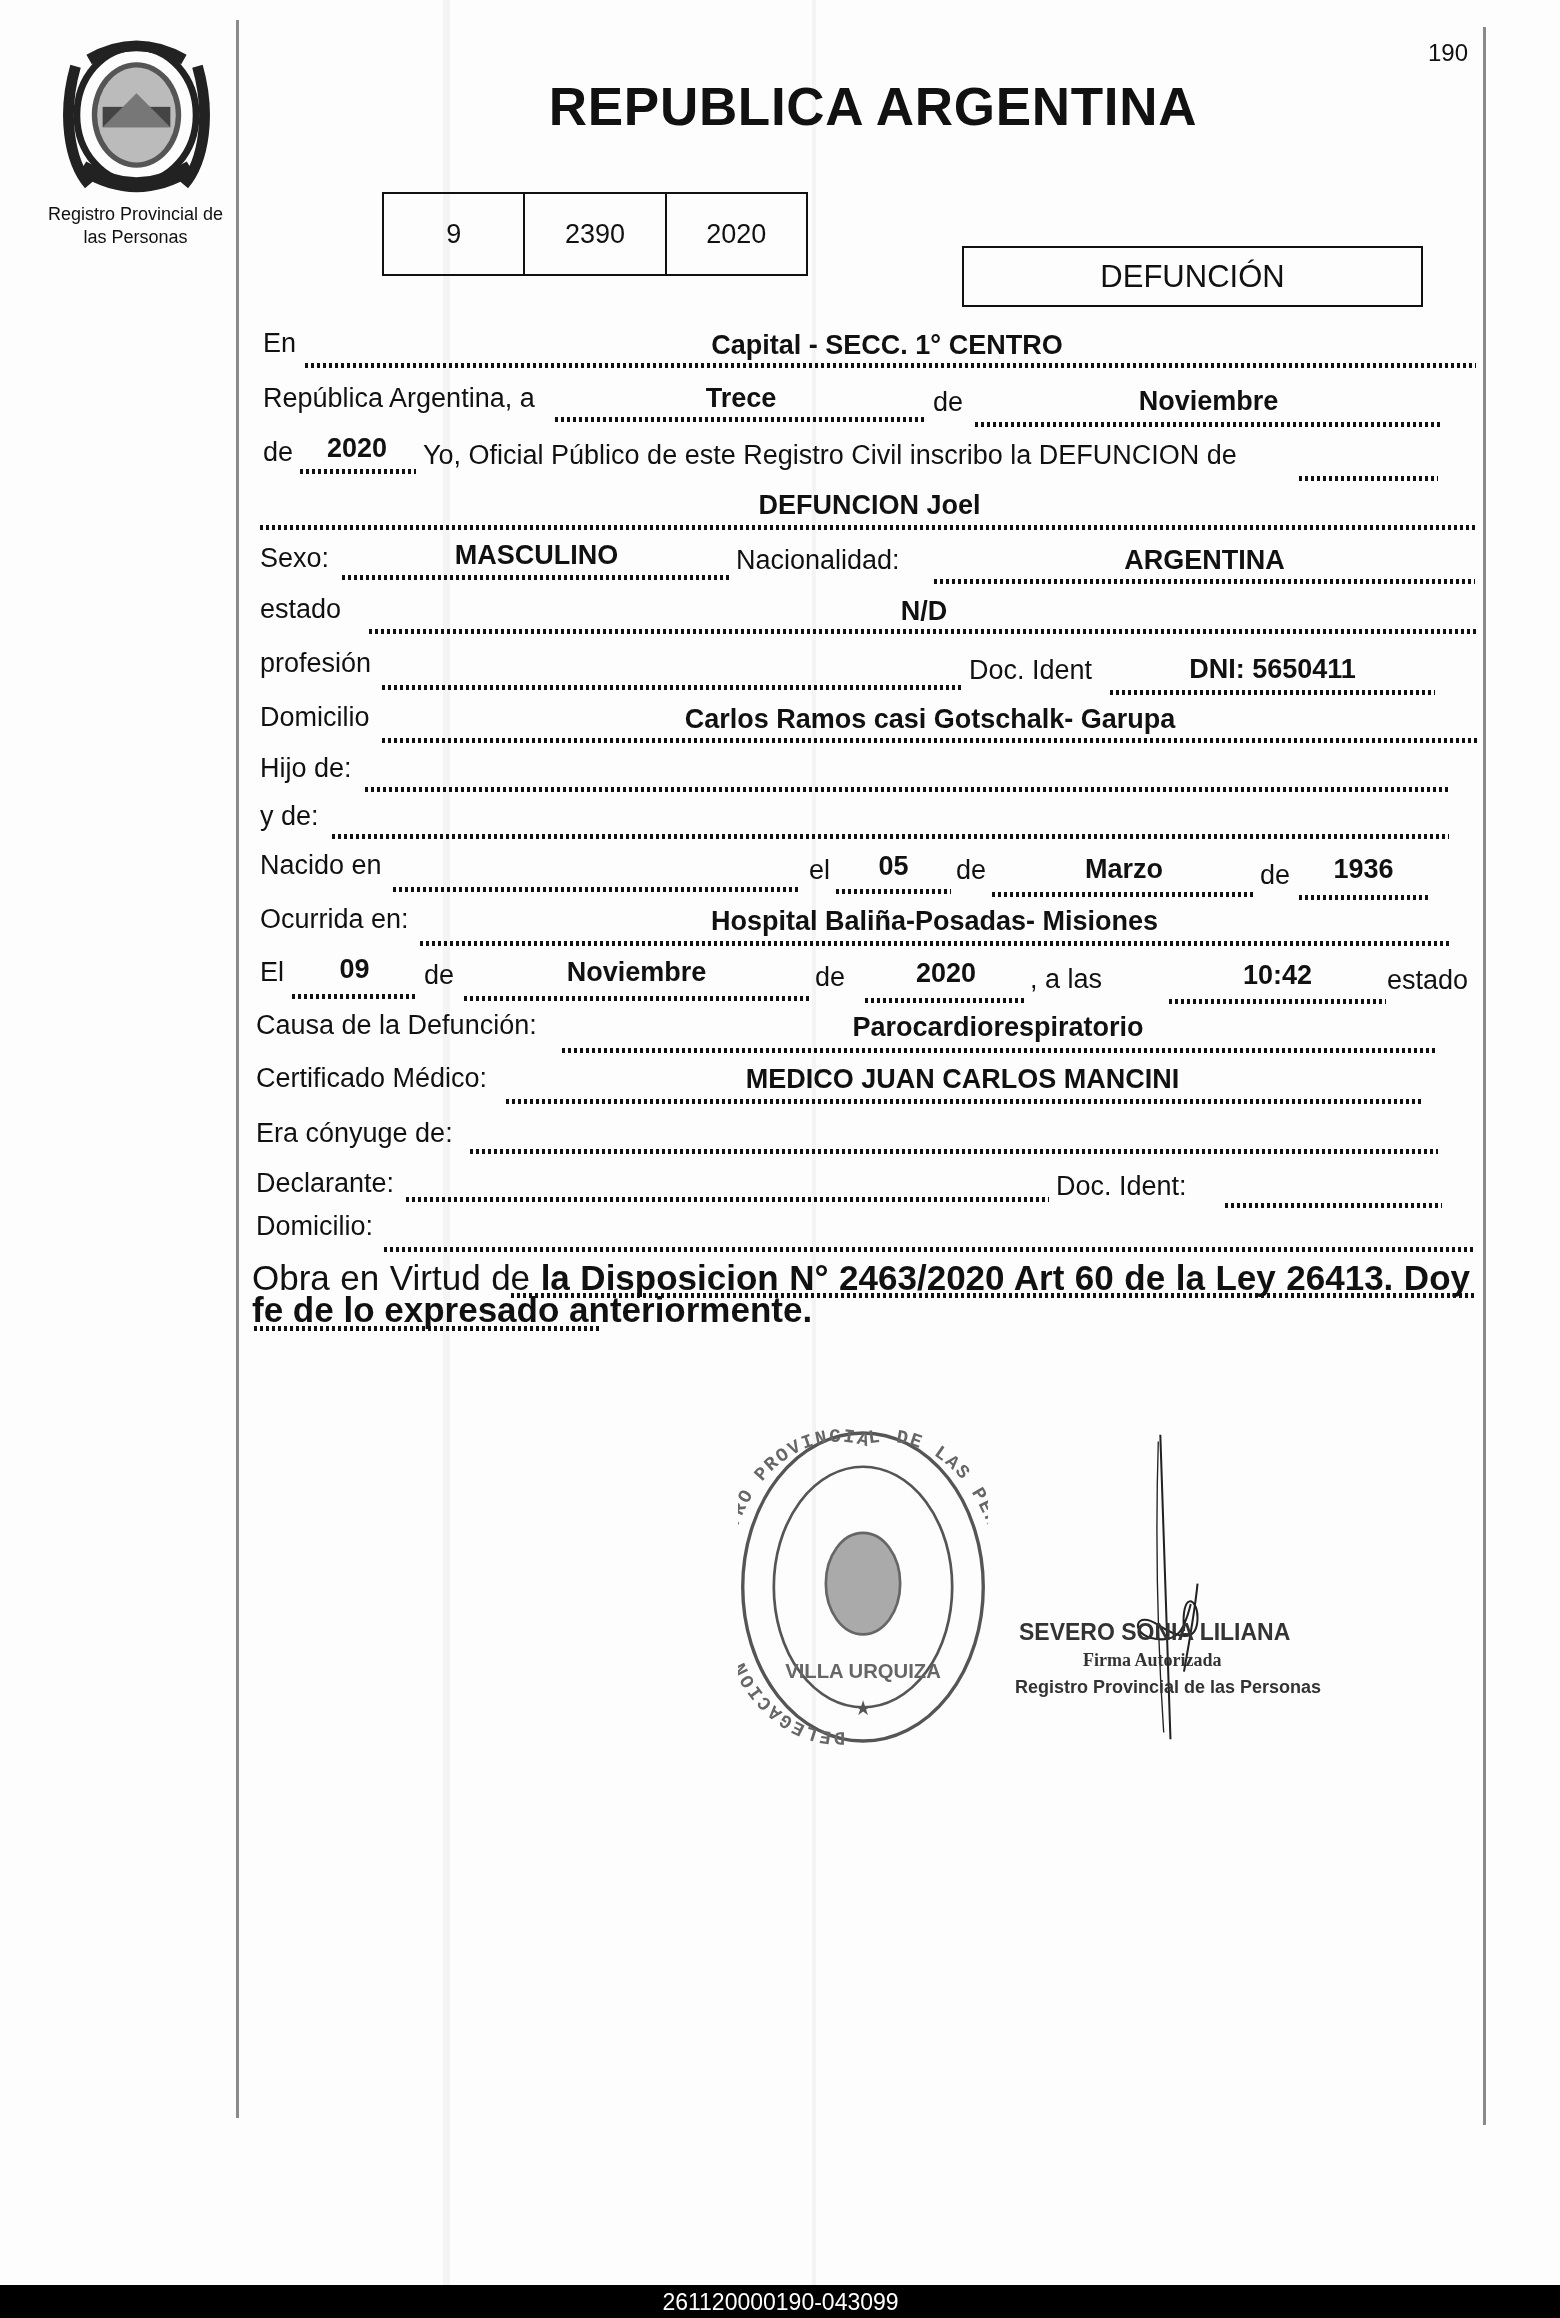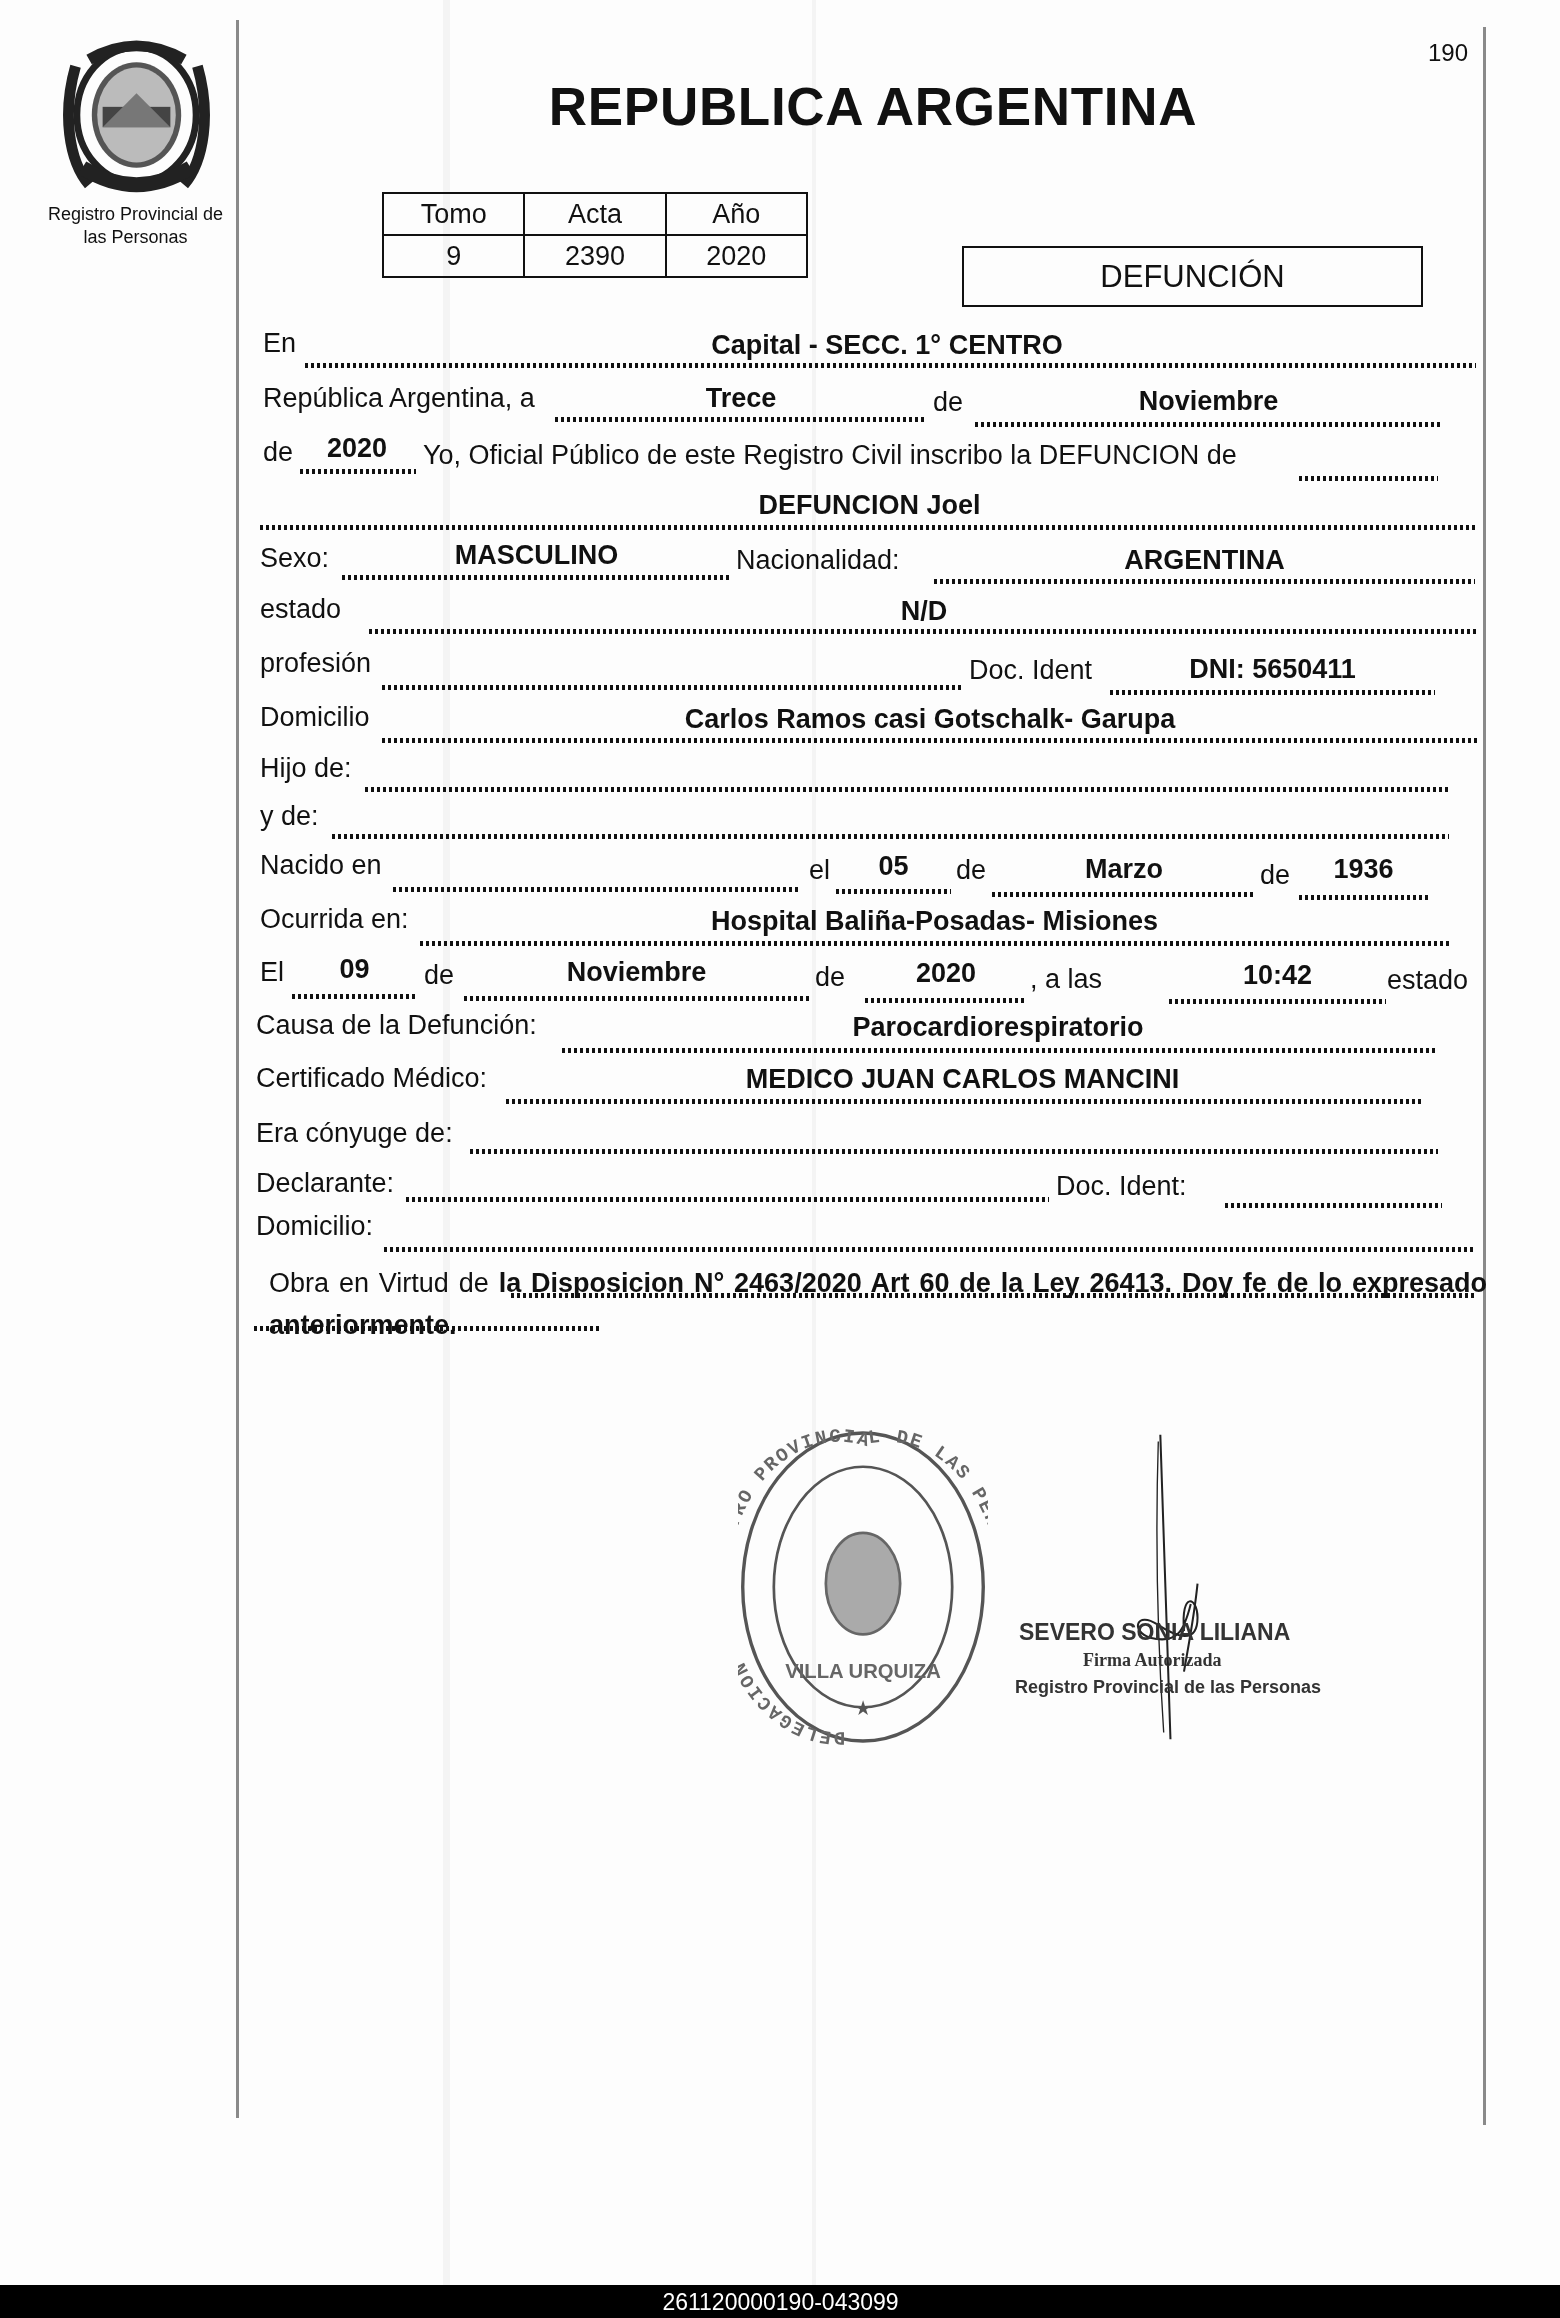--- a/index.html
+++ b/index.html
@@ -12,21 +12,21 @@
   .logo-caption { left:27px; top:203px; width:217px; text-align:center; font-size:18px; line-height:23px; }
   .page-num { left:1428px; top:39px; font-size:24px; }
   .title { left:0; width:1746px; top:76px; text-align:center; font-size:53px; font-weight:bold; letter-spacing:0.7px; }
   table.ref { position:absolute; left:382px; top:192px; width:426px; height:84px; border-collapse:collapse; }
   table.ref td { border:2.7px solid #111; text-align:center; font-size:27px; width:33%; height:38px; }
   .defbox { left:962px; top:202px; width:457px; height:57px; border:2.7px solid #111; display:flex; align-items:center; justify-content:center; font-size:31px;margin-top:44px; }
   .lbl { position:absolute; font-size:27px; white-space:nowrap; }
   .val { position:absolute; font-size:27px; font-weight:bold; white-space:nowrap; text-align:center; }
   .dots { position:absolute; height:4.7px;
           background-image:repeating-linear-gradient(90deg,#111 0 2.7px,transparent 2.7px 6px); }
-  .just { left:269px; width:1218px; font-size:27px; line-height:42px; text-align:justify; }
+  .just { left:252px; width:1218px; font-size:35px; line-height:32px; text-align:justify; }
   .just b { font-weight:bold; }
   .stamp { left:738px; top:1428px; width:250px; height:318px; }
   .sig-text { left:1019px; top:1619px; font-size:23px; font-weight:bold; color:#333; white-space:nowrap; }
   .sig-sub { font-family:"Liberation Serif", serif; left:1083px; top:1650px; font-size:18px; font-weight:bold; color:#333; }
   .sig-sub2 { left:1015px; top:1677px; font-size:18px; font-weight:bold; color:#333; white-space:nowrap; }
   .signature { left:1069px; top:1428px; width:230px; height:318px; }
   .barcode-bar { left:0; top:2285px; width:1561px; height:34px; background:#000; color:#fff; text-align:center; font-size:23px; line-height:34px; }
 </style>
 </head>
 <body>
@@ -49,25 +49,20 @@
 </svg>
 <div class="abs logo-caption">
   <div>Registro Provincial de</div>
   <div>las Personas</div>
 </div>
 <div class="abs page-num">190</div>
 <div class="abs title">REPUBLICA ARGENTINA</div>
 
 <table class="ref">
   <tbody>
-      <tr>
-    <td>Tomo</td>
-    <td>Acta</td>
-    <td>Año</td>
-  </tr>
   <tr>
     <td>9</td>
     <td>2390</td>
     <td>2020</td>
   </tr>
 </tbody>
   </table>
 <div class="abs defbox">
     <span>DEFUNCIÓN</span>
   </div>

